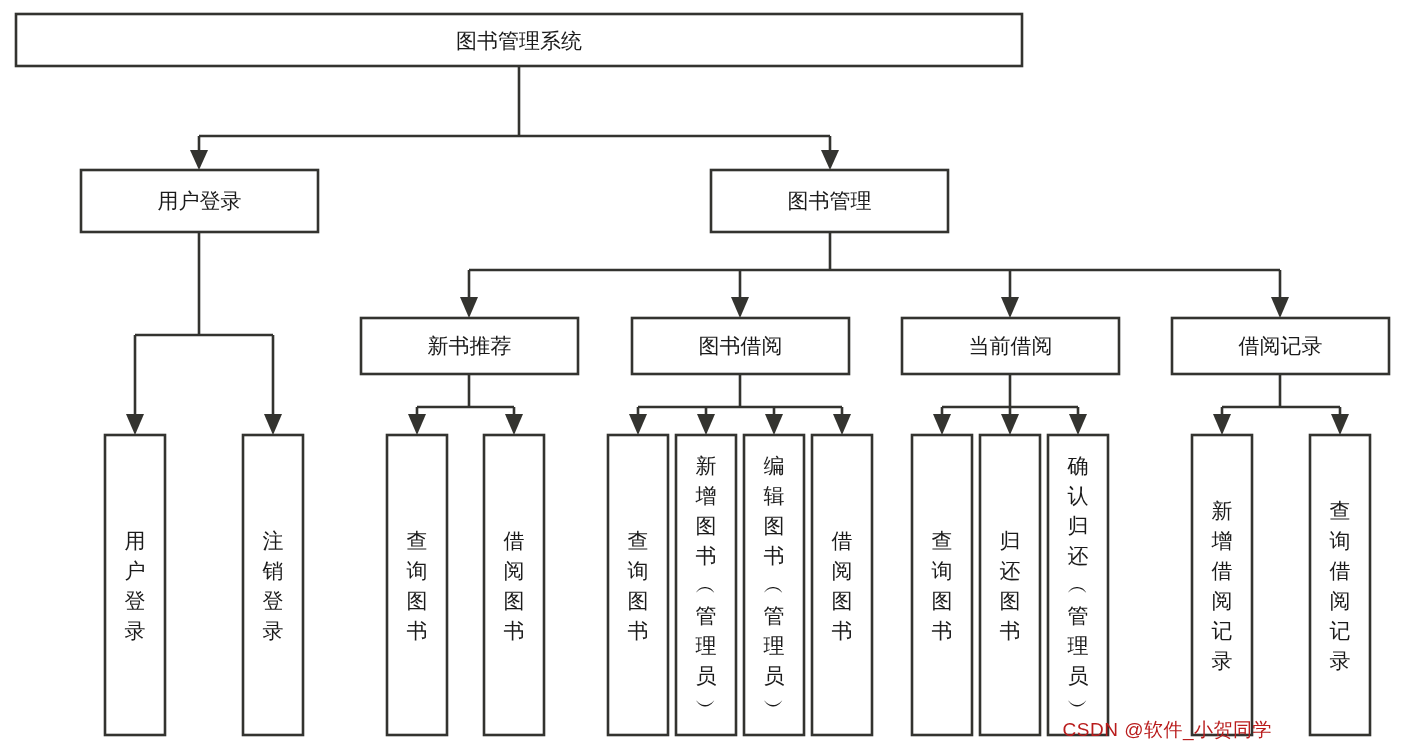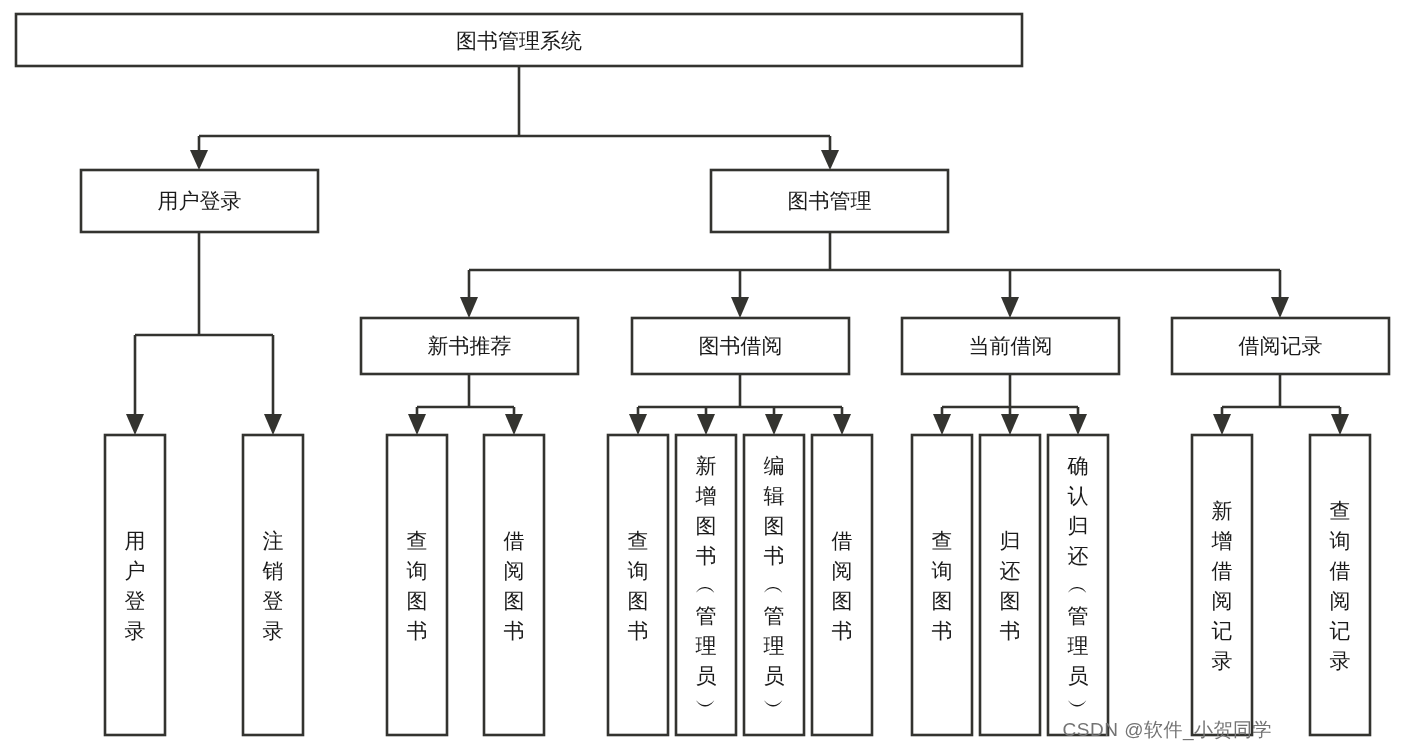--- a/index.html
+++ b/index.html
@@ -52,21 +52,21 @@
   .arrow-head {
     fill: #33332f;
     stroke: none;
   }
   .watermark {
     position: absolute;
     right: 8px;
     bottom: 4px;
     font-family: "Liberation Sans", "DejaVu Sans", sans-serif;
     font-size: 19px;
-    color: #737373;
+    color: #b91c1c;
     white-space: nowrap;
     letter-spacing: 0.5px;
     pointer-events: none;
   }
 </style>
 </head>
 <body>
 
 <div id="diagram-root">
   <svg class="flow" viewBox="0 0 1405 747" xmlns="http://www.w3.org/2000/svg">

